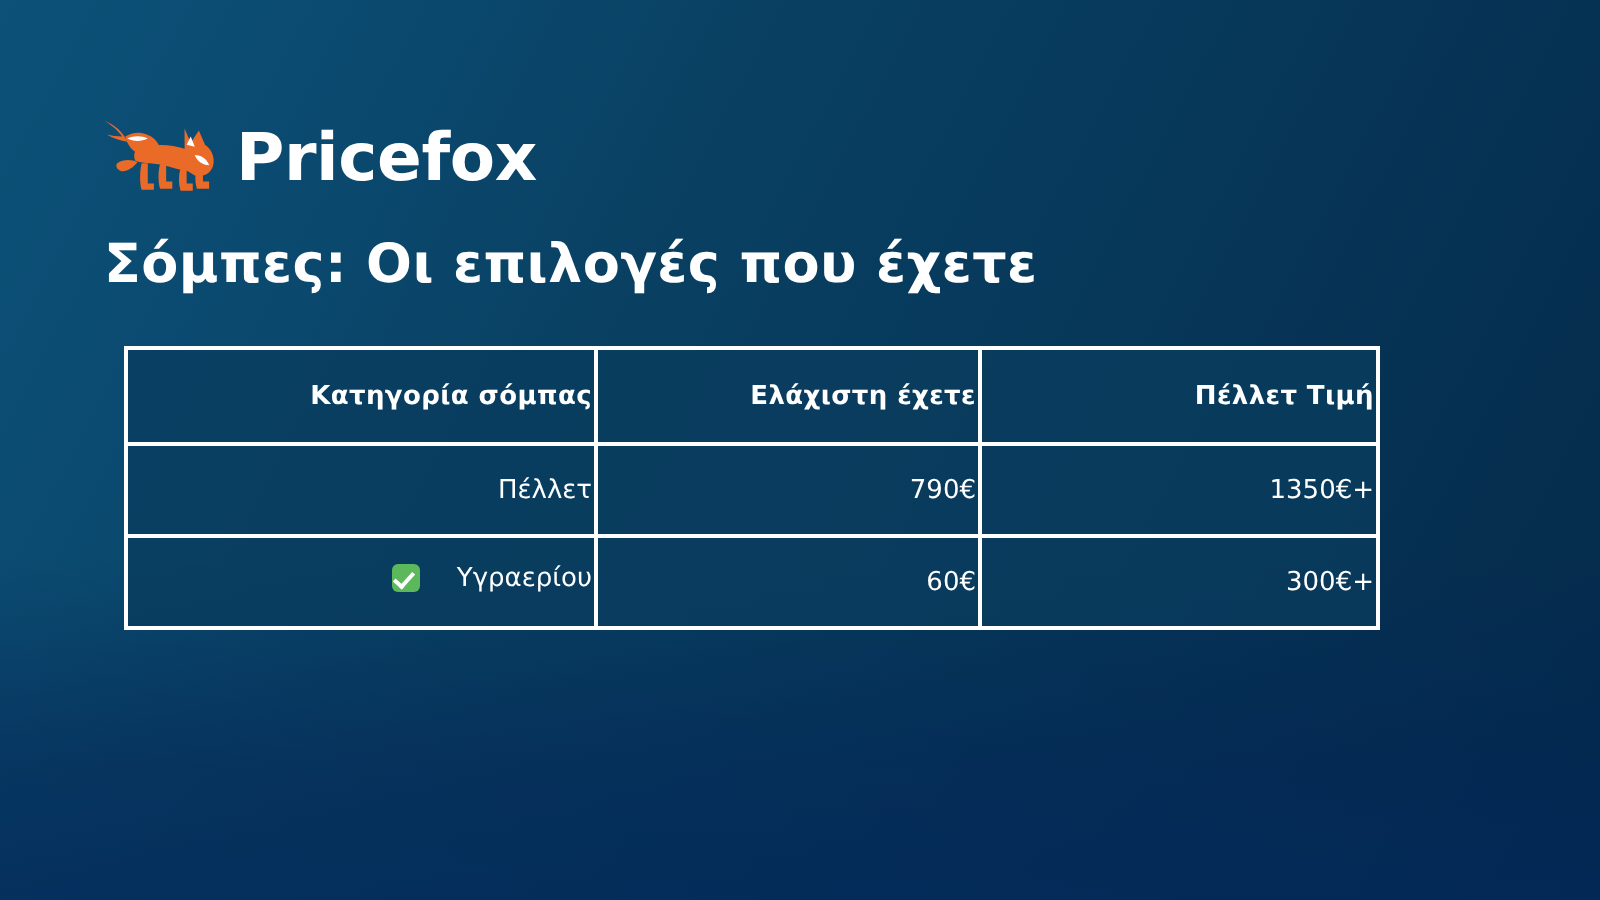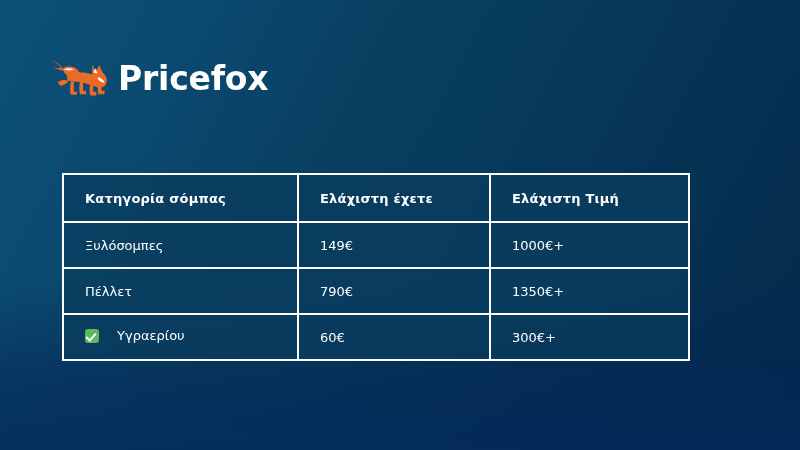--- a/index.html
+++ b/index.html
@@ -86,21 +86,21 @@
     z-index: 3;
     background: rgba(10, 62, 95, 0.55);
   }
   .price-table col.c1 { width: 235px; }
   .price-table col.c2 { width: 192px; }
   .price-table col.c3 { width: 199px; }
 
   .price-table th,
   .price-table td {
     border: 2px solid #ffffff;
-    text-align: left;
+    text-align: right;
     color: #ffffff;
     background: rgba(9, 60, 93, 0.5);
     padding-left: 21px;
   }
   .price-table th {
     height: 44px;
     font-size: 13px;
     font-weight: 700;
     letter-spacing: 0.2px;
     font-family: "DejaVu Sans", sans-serif;
@@ -159,40 +159,36 @@
       </g>
       <g fill="#ffffff">
         <path d="M92 26 L96 36 L88 34 Z"></path>
         <path d="M30 28 C36 25, 44 25, 50 28 C44 31, 36 31, 30 28 Z"></path>
         <path d="M96 44 C102 44, 108 48, 110 54 C104 54, 98 50, 96 44 Z"></path>
       </g>
     </svg>
     <span class="wordmark">Pricefox</span>
   </div>
 
+  <div class="headline">Σόμπες: Οι επιλογές που έχετε</div>
 
   <table class="price-table">
     <colgroup>
       <col class="c1">
         <col class="c2">
         <col class="c3">
     </colgroup>
     <thead>
       <tr>
         <th>Κατηγορία σόμπας</th>
         <th>Ελάχιστη έχετε</th>
-        <th>Ελάχιστη Τιμή</th>
+        <th>Πέλλετ Τιμή</th>
       </tr>
     </thead>
     <tbody>
-      <tr>
-        <td>Ξυλόσομπες</td>
-        <td>149€</td>
-        <td>1000€+</td>
-      </tr>
       <tr>
         <td>Πέλλετ</td>
         <td>790€</td>
         <td>1350€+</td>
       </tr>
       <tr>
         <td>
           <span class="cell-inner">
             <span class="check-badge"></span>
             <span>Υγραερίου</span>

